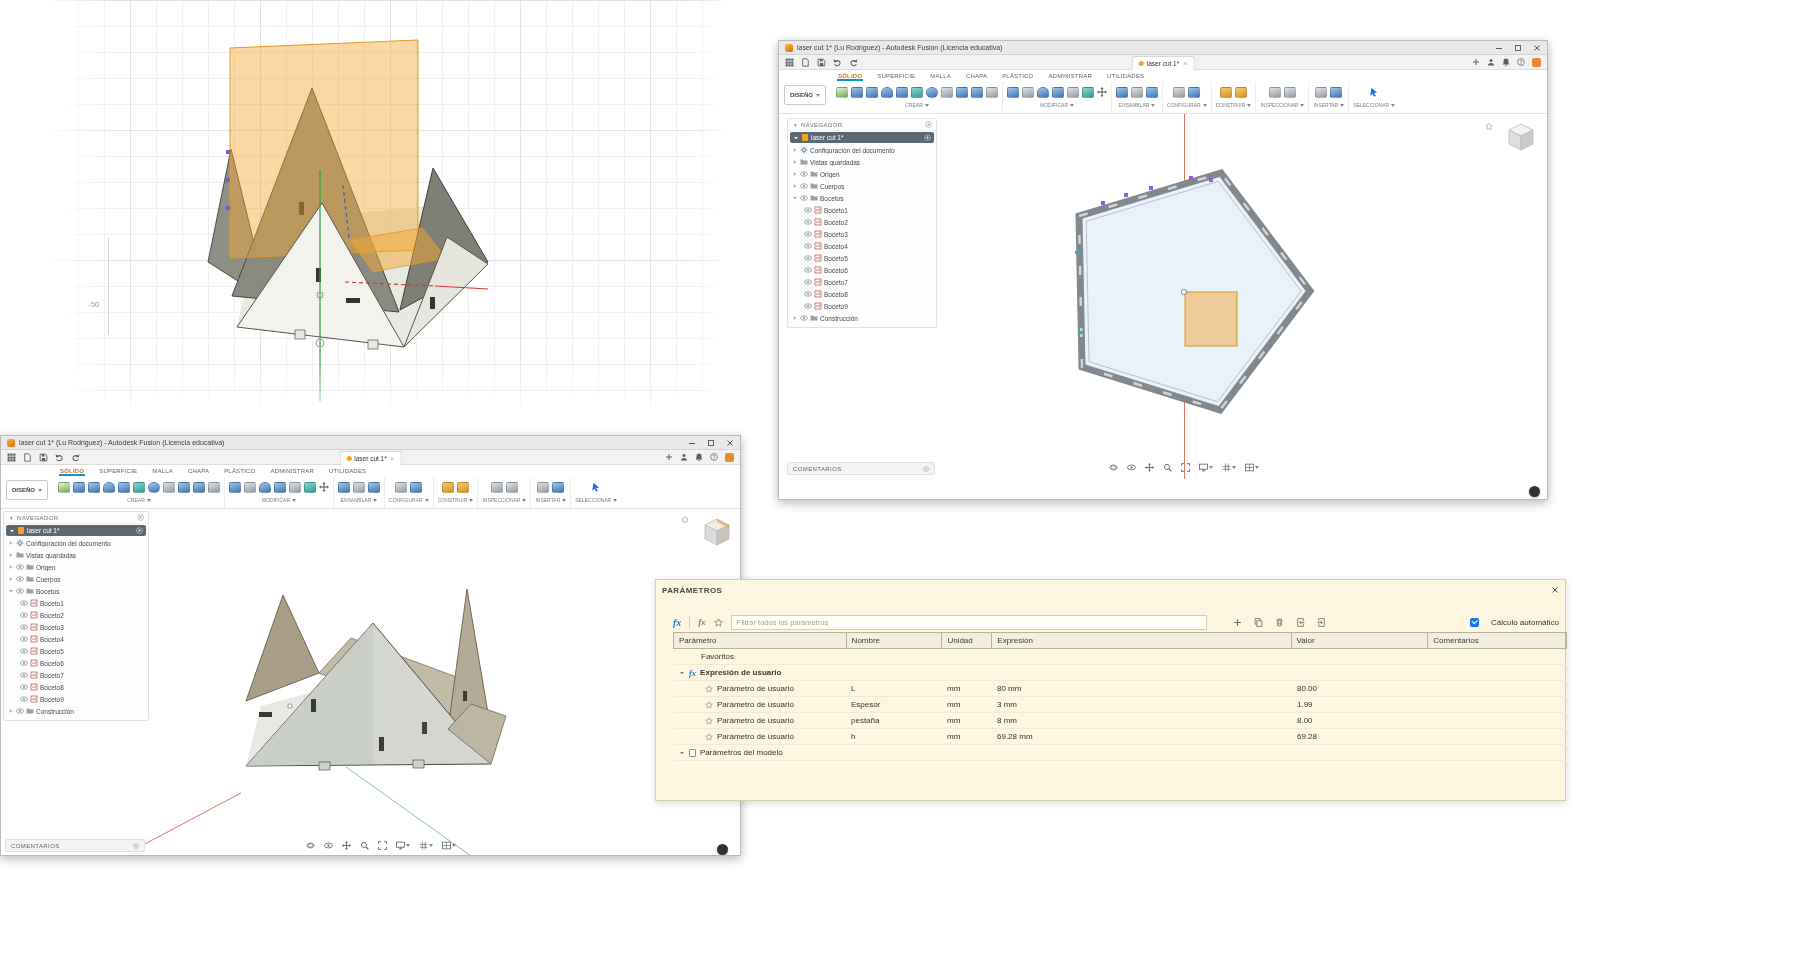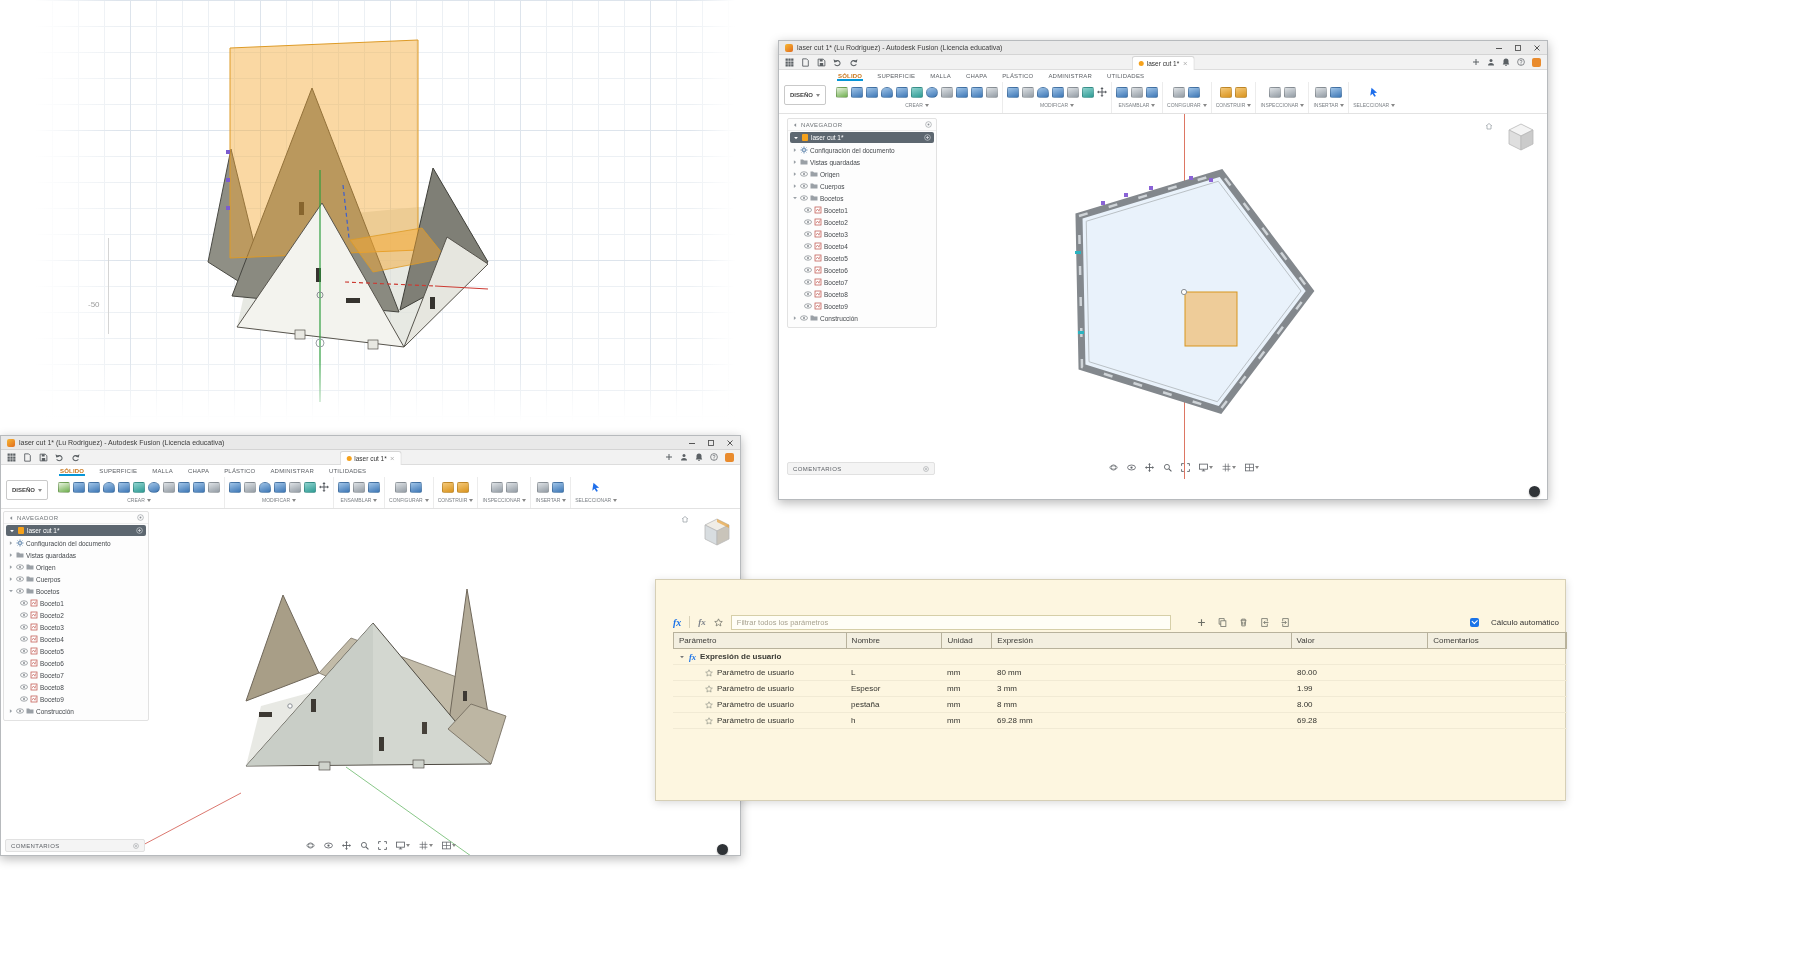--- a/index.html
+++ b/index.html
@@ -66,21 +66,21 @@
 .axline{position:absolute}
 
 .pdialog{position:absolute;background:#fdf6e0;border:1px solid #d6cfb6;box-shadow:0 2px 8px rgba(0,0,0,.15)}
 .phead{position:absolute;left:0;top:0;right:0;height:20px;display:flex;align-items:center;padding:0 6px}
 .ptitle{font-size:8px;font-weight:bold;letter-spacing:.4px;color:#4a4a44}
 .pclose{margin-left:auto;color:#555}
 .ptools{position:absolute;left:17px;right:6px;top:30px;height:24px;display:flex;align-items:center;gap:8px}
 .fxico{font-family:"Liberation Serif",serif;font-style:italic;font-weight:bold;color:#1a73e8;font-size:10px}
 .fxico.g2{color:#7d828a;font-size:9px}
 .pdiv{width:1px;height:12px;background:#d8d1b8}
-.pfilter{width:440px;height:15px;background:#fffef6;border:1px solid #d6cfa8;font-size:7.5px;padding:0 5px;color:#444;font-family:inherit;outline:none}
+.pfilter{width:476px;height:15px;background:#fffef6;border:1px solid #d6cfa8;font-size:7.5px;padding:0 5px;color:#444;font-family:inherit;outline:none}
 .pfilter::placeholder{color:#a9a391}
 .pright{display:flex;gap:12px;align-items:center;color:#6d6f66;margin-left:18px}
 .autocalc{margin-left:auto;display:flex;align-items:center;gap:12px;font-size:8px;color:#333}
 .cb{width:9px;height:9px;background:#1a73e8;border-radius:2px;position:relative;display:inline-block}
 .cb::after{content:"";position:absolute;left:1.8px;top:1.6px;width:4.4px;height:2.6px;border-left:1.4px solid #fff;border-bottom:1.4px solid #fff;transform:rotate(-45deg)}
 .ptable{position:absolute;left:17px;top:52px;width:894px;font-size:8px;color:#34342f}
 .prow{display:flex;align-items:center;height:16px;border-bottom:1px solid #f1ead4}
 .prow.hdr{height:17px;background:#f3efe0;border:1px solid #b8b29c;font-weight:normal;color:#3c3c38}
 .pcell{height:100%;display:flex;align-items:center;padding:0 5px;overflow:hidden;white-space:nowrap}
 .prow.hdr .pcell{border-right:1px solid #b8b29c}
@@ -1111,20 +1111,26 @@
             <use href="#i-split"></use>
           </svg>
           <span class="caret"></span>
         </span>
     </div>
     <div class="darkdot" style="left:716px;top:335px"></div>
   </div>
 </div>
 
 <div class="pdialog" style="left:655px;top:579px;width:911px;height:222px">
+  <div class="phead">
+    <span class="ptitle">PARÁMETROS</span>
+    <svg class="ic i8 pclose">
+        <use href="#i-close"></use>
+      </svg>
+  </div>
   <div class="ptools">
     <span class="fxico">fx</span>
     <span class="pdiv"></span>
     <span class="fxico g2">fx</span>
     <svg class="ic i9" style="color:#6d6f66">
         <use href="#i-star"></use>
       </svg>
     <input class="pfilter" placeholder="Filtrar todos los parámetros" style="">
     <span class="pright">
       <svg class="ic i9">
@@ -1150,20 +1156,23 @@
   </div>
   <div class="ptable">
     <div class="prow hdr">
       <span class="pcell c1">Parámetro</span>
       <span class="pcell c2">Nombre</span>
       <span class="pcell c3">Unidad</span>
       <span class="pcell c4">Expresión</span>
       <span class="pcell c5">Valor</span>
       <span class="pcell c6">Comentarios</span>
     </div>
+    <div class="secrow">
+      <span class="ind1">Favoritos</span>
+    </div>
     <div class="secrow bold">
       <svg class="ic i6" style="color:#777">
           <use href="#i-arr-d"></use>
         </svg>
       <span class="lblfx">fx</span>
       <span>Expresión de usuario</span>
     </div>
     <div class="prow">
       <span class="pcell c1" style="padding-left:32px;gap:4px">
           <svg class="ic i8 star">
@@ -1209,14 +1218,21 @@
             <use href="#i-star"></use>
           </svg>
           <span>Parámetro de usuario</span>
         </span>
       <span class="pcell c2">h</span>
       <span class="pcell c3">mm</span>
       <span class="pcell c4">69.28 mm</span>
       <span class="pcell c5">69.28</span>
       <span class="pcell c6"></span>
     </div>
+    <div class="secrow">
+      <svg class="ic i6" style="color:#777">
+          <use href="#i-arr-d"></use>
+        </svg>
+      <span class="mini-doc"></span>
+      <span>Parámetros del modelo</span>
+    </div>
   </div>
 </div>
 
 </body></html>

